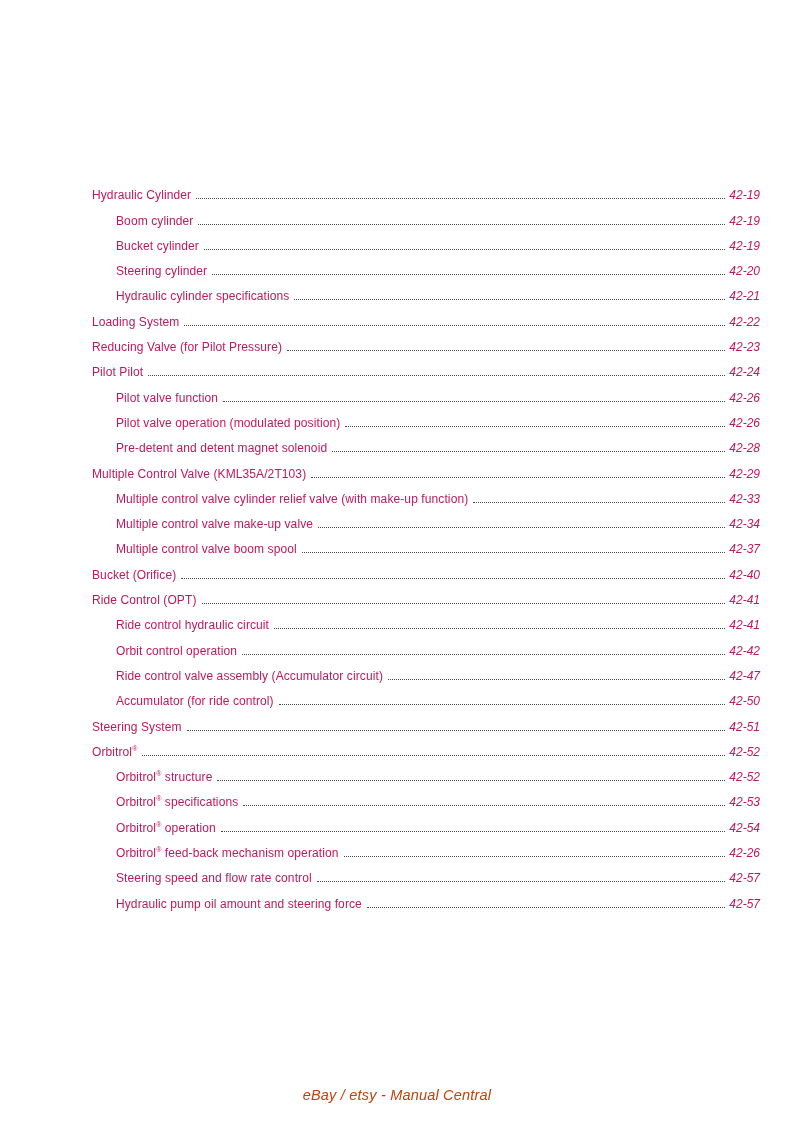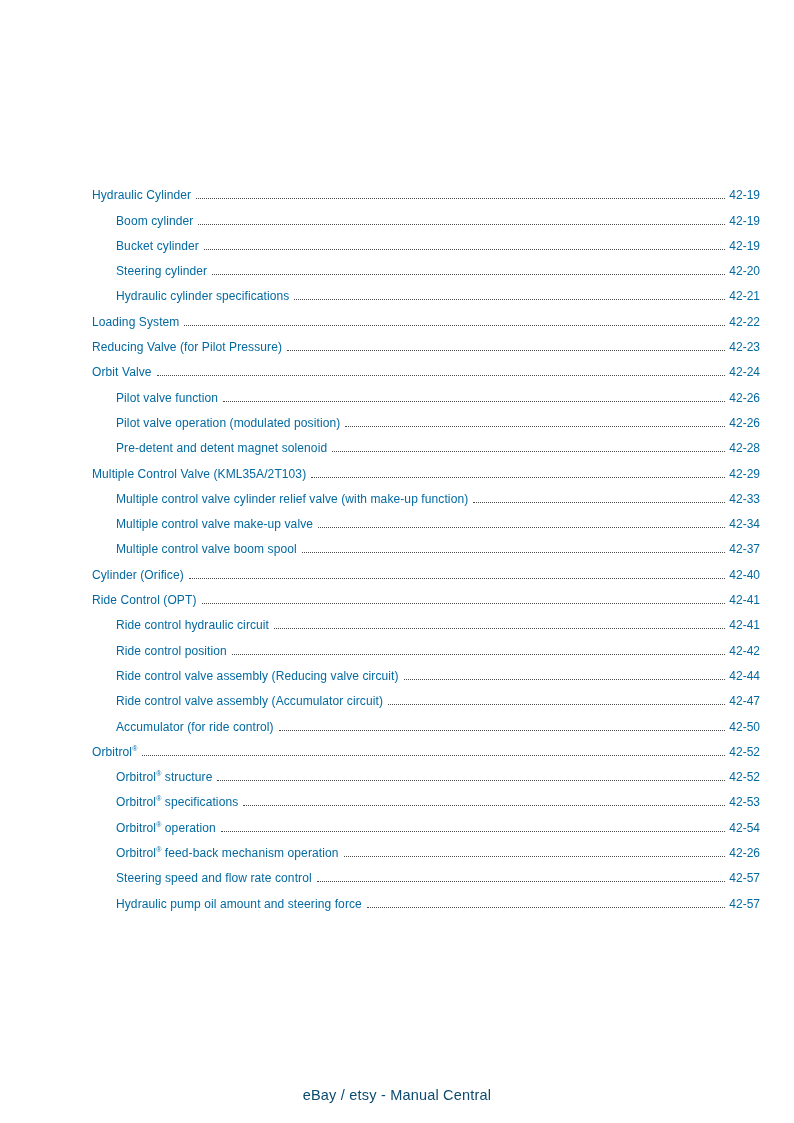--- a/index.html
+++ b/index.html
@@ -17,37 +17,37 @@
     left: 92px;
     width: 668px;
   }
   .toc-row {
     display: flex;
     align-items: flex-end;
     height: 25.3px;
     box-sizing: border-box;
     padding-bottom: 6px;
     font-size: 12px;
-    color: #0369a1;
+    color: #be185d;
     white-space: nowrap;
   }
   .toc-row.l1 { padding-left: 24px; }
   .toc-row .label { flex: 0 0 auto; letter-spacing: 0.1px; }
   .toc-row .label sup {
     font-size: 7px;
     line-height: 0;
     vertical-align: 5px;
   }
   .toc-row .leader {
     flex: 1 1 auto;
     border-bottom: 1px dotted #4a4a4a;
     margin: 0 4px 3px 5px;
     min-width: 10px;
   }
-  .toc-row .page { flex: 0 0 auto; }
+  .toc-row .page { flex: 0 0 auto; font-style: italic; }
   .footer {
     position: absolute;
     top: 1087px;
     left: 0;
     width: 100%;
     text-align: center;
     font-size: 14.5px;
     letter-spacing: 0.2px;
   }
 </style>
@@ -84,21 +84,21 @@
     <span class="label">Loading System</span>
     <span class="leader"></span>
     <span class="page">42-22</span>
   </div>
     <div class="toc-row">
     <span class="label">Reducing Valve (for Pilot Pressure)</span>
     <span class="leader"></span>
     <span class="page">42-23</span>
   </div>
     <div class="toc-row">
-    <span class="label">Orbit Valve</span>
+    <span class="label">Pilot Pilot</span>
     <span class="leader"></span>
     <span class="page">42-24</span>
   </div>
     <div class="toc-row l1">
     <span class="label">Pilot valve function</span>
     <span class="leader"></span>
     <span class="page">42-26</span>
   </div>
     <div class="toc-row l1">
     <span class="label">Pilot valve operation (modulated position)</span>
@@ -124,55 +124,55 @@
     <span class="label">Multiple control valve make-up valve</span>
     <span class="leader"></span>
     <span class="page">42-34</span>
   </div>
     <div class="toc-row l1">
     <span class="label">Multiple control valve boom spool</span>
     <span class="leader"></span>
     <span class="page">42-37</span>
   </div>
     <div class="toc-row">
-    <span class="label">Cylinder (Orifice)</span>
+    <span class="label">Bucket (Orifice)</span>
     <span class="leader"></span>
     <span class="page">42-40</span>
   </div>
     <div class="toc-row">
     <span class="label">Ride Control (OPT)</span>
     <span class="leader"></span>
     <span class="page">42-41</span>
   </div>
     <div class="toc-row l1">
     <span class="label">Ride control hydraulic circuit</span>
     <span class="leader"></span>
     <span class="page">42-41</span>
   </div>
     <div class="toc-row l1">
-    <span class="label">Ride control position</span>
+    <span class="label">Orbit control operation</span>
     <span class="leader"></span>
     <span class="page">42-42</span>
   </div>
     <div class="toc-row l1">
-    <span class="label">Ride control valve assembly (Reducing valve circuit)</span>
-    <span class="leader"></span>
-    <span class="page">42-44</span>
-  </div>
-    <div class="toc-row l1">
     <span class="label">Ride control valve assembly (Accumulator circuit)</span>
     <span class="leader"></span>
     <span class="page">42-47</span>
   </div>
     <div class="toc-row l1">
     <span class="label">Accumulator (for ride control)</span>
     <span class="leader"></span>
     <span class="page">42-50</span>
   </div>
     <div class="toc-row">
+    <span class="label">Steering System</span>
+    <span class="leader"></span>
+    <span class="page">42-51</span>
+  </div>
+    <div class="toc-row">
     <span class="label">Orbitrol<sup>®</sup></span>
     <span class="leader"></span>
     <span class="page">42-52</span>
   </div>
     <div class="toc-row l1">
     <span class="label">Orbitrol<sup>®</sup> structure</span>
     <span class="leader"></span>
     <span class="page">42-52</span>
   </div>
     <div class="toc-row l1">
@@ -195,13 +195,13 @@
     <span class="leader"></span>
     <span class="page">42-57</span>
   </div>
     <div class="toc-row l1">
     <span class="label">Hydraulic pump oil amount and steering force</span>
     <span class="leader"></span>
     <span class="page">42-57</span>
   </div>
   </div>
 
-<div class="footer" style="color: #0c4a6e;">eBay / etsy - Manual Central</div>
+<div class="footer" style="color: #c2410c; font-style: italic;">eBay / etsy - Manual Central</div>
 
 </body></html>

